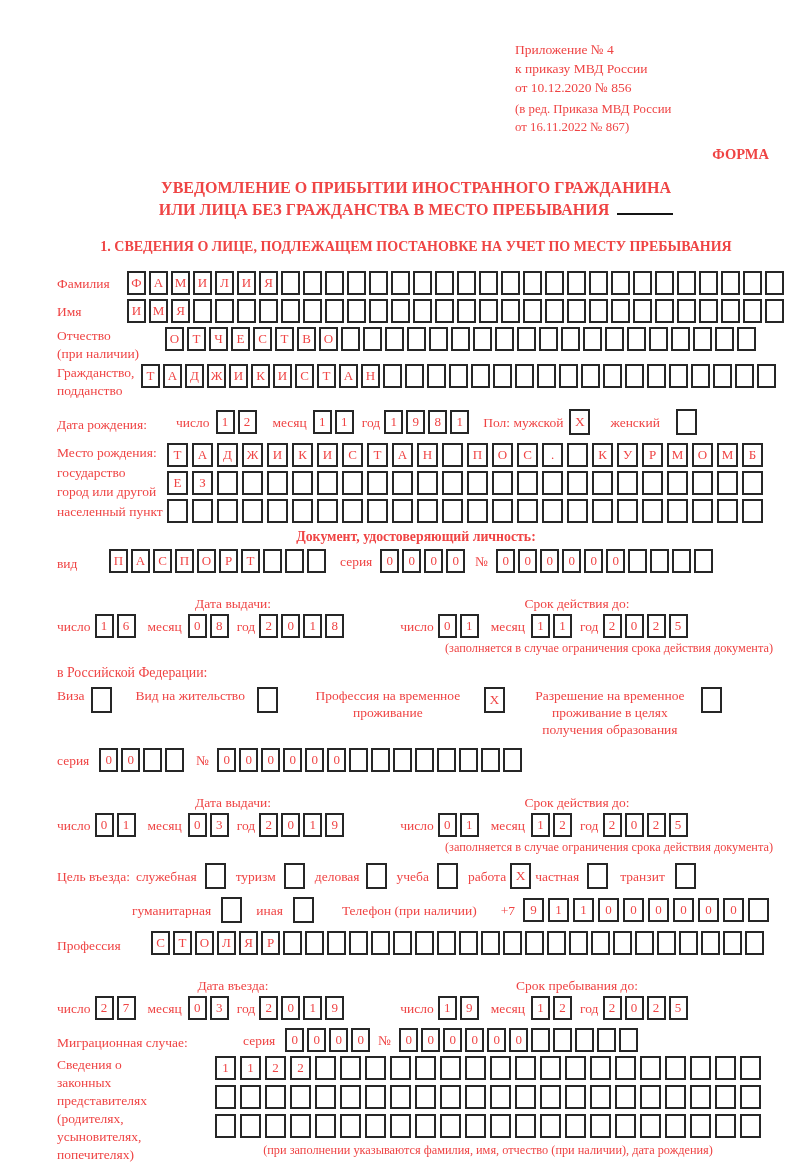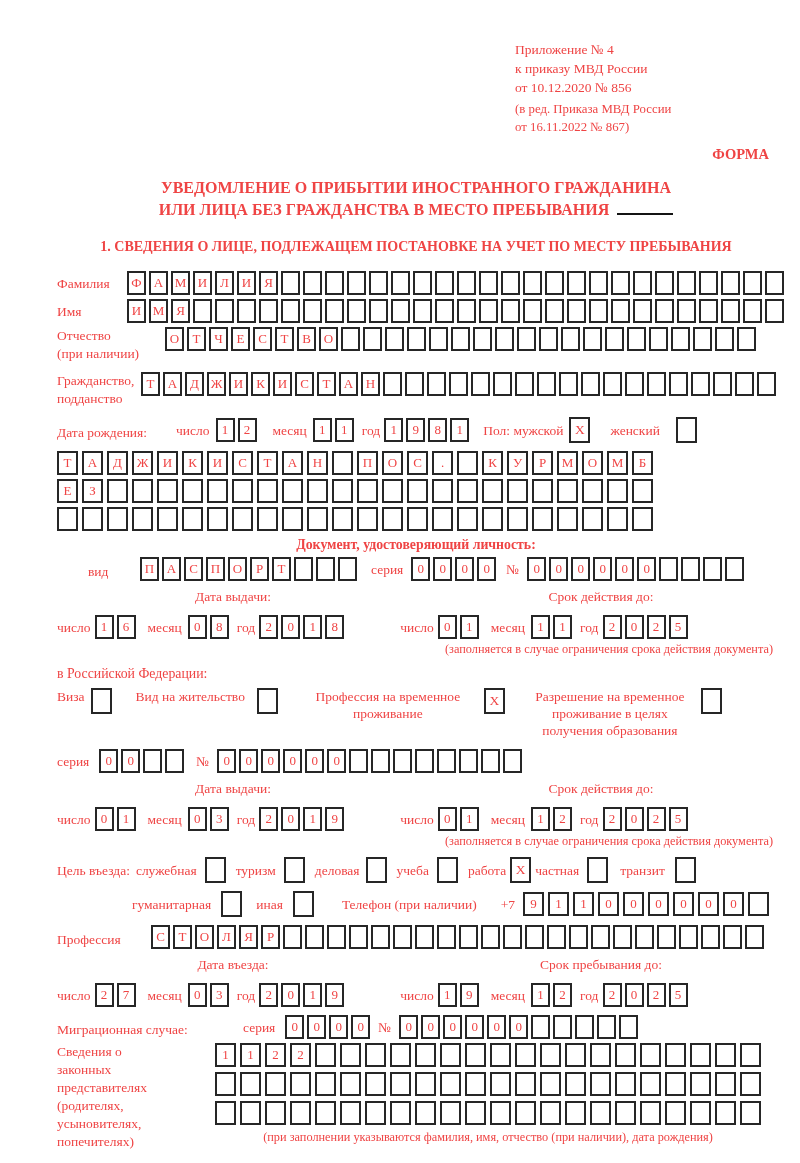--- a/index.html
+++ b/index.html
@@ -24,41 +24,41 @@
   .lbl{font-size:13.5px;line-height:17px;flex:none;}
   .lbl2{font-size:13.5px;line-height:17.5px;flex:none;}
   .cells{display:flex;gap:3px;flex:none;}
   .cells.wide{gap:4px;}
   .cell{box-sizing:border-box;flex:none;width:19px;height:24px;border:2px solid #262626;
         display:flex;align-items:center;justify-content:center;font-size:13px;background:#fff;}
   .wide .cell{width:21px;}
   .cb{box-sizing:border-box;flex:none;width:21px;height:26px;border:2px solid #262626;
       display:flex;align-items:center;justify-content:center;font-size:13.5px;background:#fff;}
   
-  .mt16{margin-top:16px}.mt4{margin-top:4px}.mt2{margin-top:10px}.mt10{margin-top:10px}
+  .mt16{margin-top:16px}.mt4{margin-top:4px}.mt2{margin-top:2px}.mt10{margin-top:10px}
   .mt8{margin-top:8px}
   .ml4{margin-left:4px}.ml6{margin-left:6px}.ml8{margin-left:8px}.ml10{margin-left:10px}
   .ml12{margin-left:12px}.ml14{margin-left:14px}.ml16{margin-left:16px}.ml20{margin-left:20px}
   .ml22{margin-left:22px}.ml24{margin-left:24px}.ml28{margin-left:28px}.ml56{margin-left:56px}
   
   .lw70{width:70px;padding-top:4px;}
   .lw108{width:108px;}
   .lw84{width:84px;}
   .lw105{width:105px;padding-top:4px;}
-  .lw52{width:52px;padding-top:4px;margin-left:31px;}
+  .lw52{width:52px;padding-top:4px;}
   .lw94{width:94px;padding-top:4px;}
   .lw186{width:186px;padding-top:4px;}
   
   .bp{display:flex;margin-top:8px;}
   .bp-labels{width:110px;font-size:13.5px;line-height:19.5px;flex:none;}
   .bp-rows{display:flex;flex-direction:column;gap:4px;}
   
   .center-b{margin-top:6px;text-align:center;font-weight:bold;font-size:13.8px;}
   
-  .dh{display:flex;margin-top:8px;font-size:13.5px;gap:24px;}
+  .dh{display:flex;margin-top:23px;font-size:13.5px;}
   .dh .hl{width:352px;text-align:center;flex:none;}
   .dh .hr{width:336px;text-align:center;flex:none;}
   .note{font-size:12.3px;text-align:right;margin-top:3px;padding-right:2px;}
   .intro{margin-top:6px;font-size:13.8px;line-height:21px;}
   
   .opts{display:flex;margin-top:4px;font-size:13.5px;align-items:flex-start;}
   .opt{display:flex;align-items:flex-start;flex:none;}
   .opt .txt{line-height:17px;}
   .opt .txt.ctr{text-align:center;}
   .w176{width:176px;}
@@ -258,20 +258,26 @@
         <span class="cell">8</span>
         <span class="cell">1</span>
       </div>
     <span class="lbl ml14">Пол: мужской</span>
     <span class="cb ml6">X</span>
     <span class="lbl ml20">женский</span>
     <span class="cb ml16"></span>
   </div>
 
   <div class="bp">
+    <div class="bp-labels">
+      <div>Место рождения:</div>
+      <div>государство</div>
+      <div>город или другой</div>
+      <div>населенный пункт</div>
+    </div>
     <div class="bp-rows">
       <div class="cells wide">
           <span class="cell">Т</span>
           <span class="cell">А</span>
           <span class="cell">Д</span>
           <span class="cell">Ж</span>
           <span class="cell">И</span>
           <span class="cell">К</span>
           <span class="cell">И</span>
           <span class="cell">С</span>

